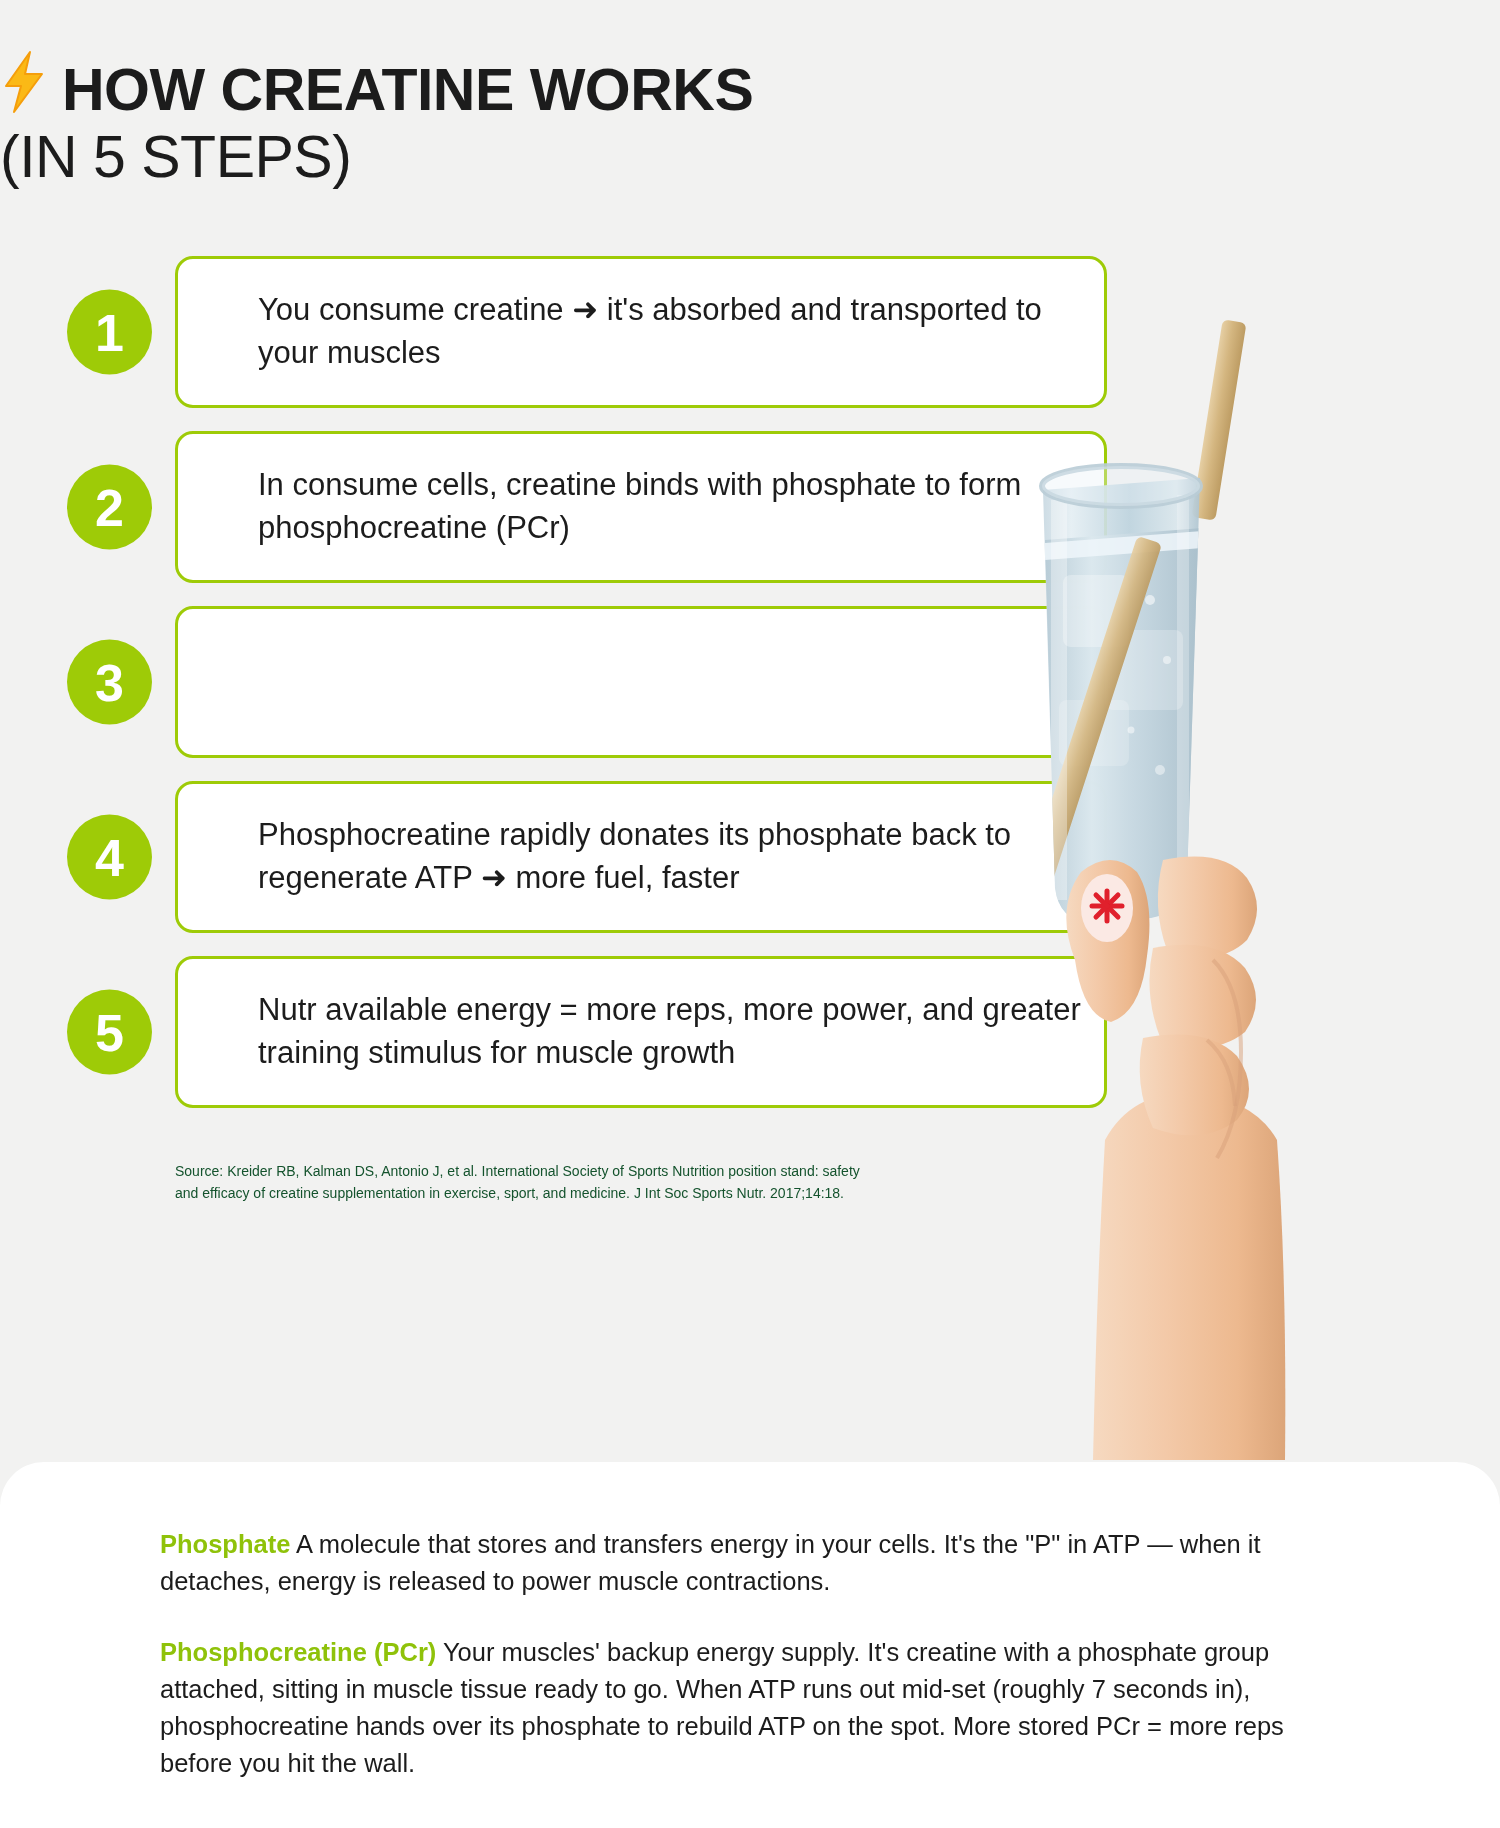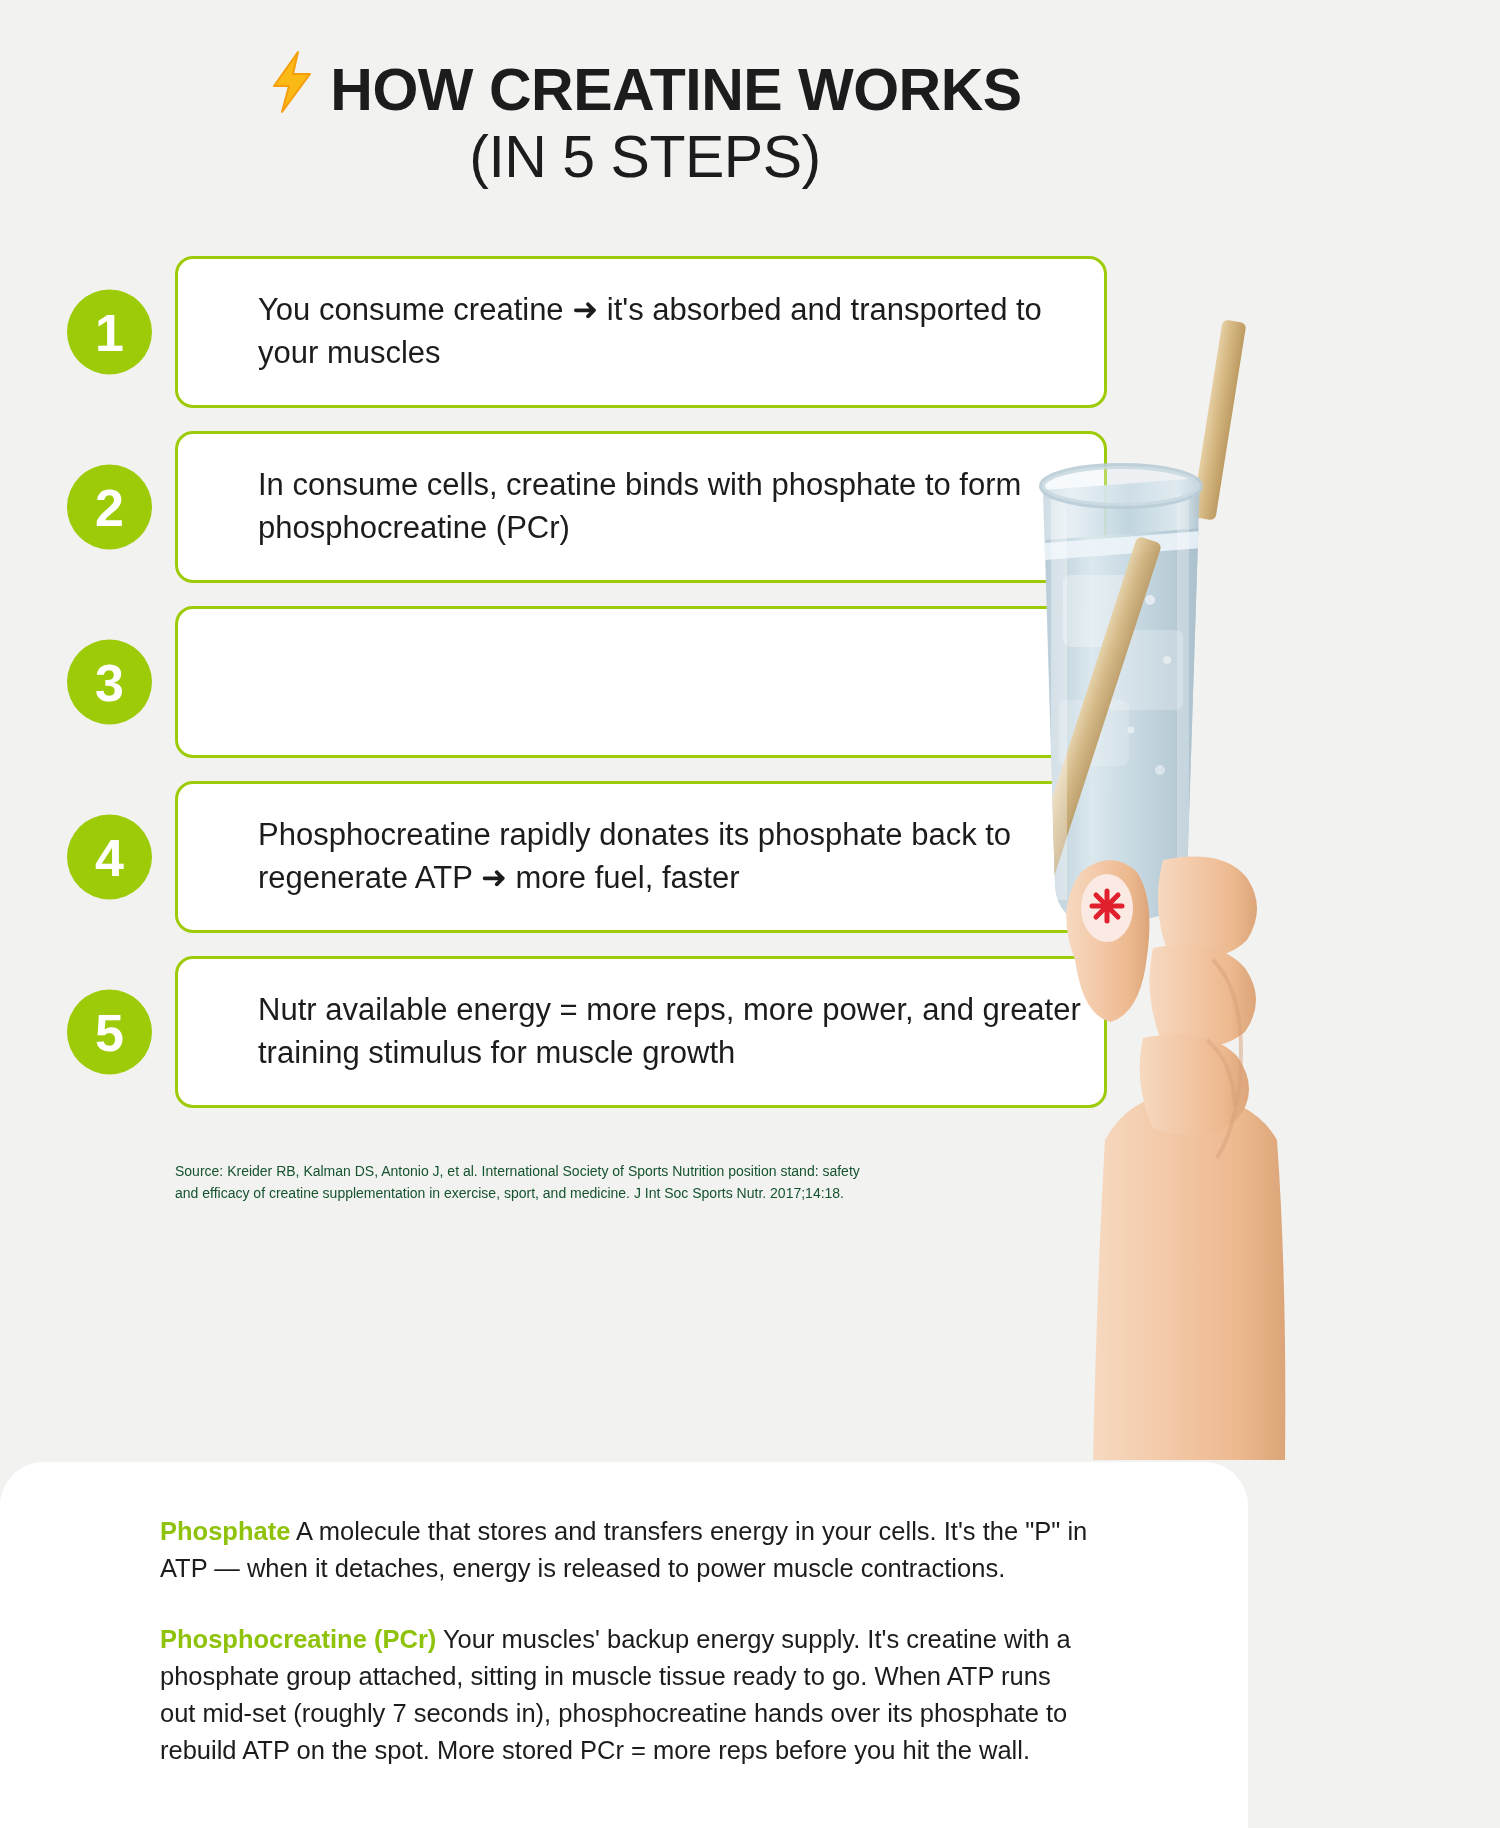--- a/index.html
+++ b/index.html
@@ -20,21 +20,20 @@
     background: #f2f2f1;
     overflow: hidden;
   }
 
   
   .title-block {
     position: absolute;
     top: 50px;
     left: 0;
     width: 1290px;
-    text-align: center;
   }
   .title-line1 {
     font-size: 59px;
     font-weight: bold;
     letter-spacing: -0.5px;
     color: #1c1c1c;
     line-height: 1.06;
     white-space: nowrap;
   }
   .title-line2 {
@@ -115,26 +114,26 @@
     height: 1160px;
     z-index: 3;
     pointer-events: none;
   }
 
   
   .glossary {
     position: absolute;
     left: 0;
     top: 1462px;
-    width: 1248px;
+    width: 1500px;
     height: 366px;
     background: #ffffff;
     border-radius: 44px 44px 0 0;
     z-index: 5;
-    padding: 51px 160px 0 160px;
+    padding: 64px 160px 0 160px;
   }
   .gloss-item { margin-bottom: 34px; }
   .gloss-item p {
     font-size: 25.5px;
     line-height: 1.45;
     color: #1c1c1c;
   }
   .gloss-term {
     color: #8fc20a;
     font-weight: bold;

